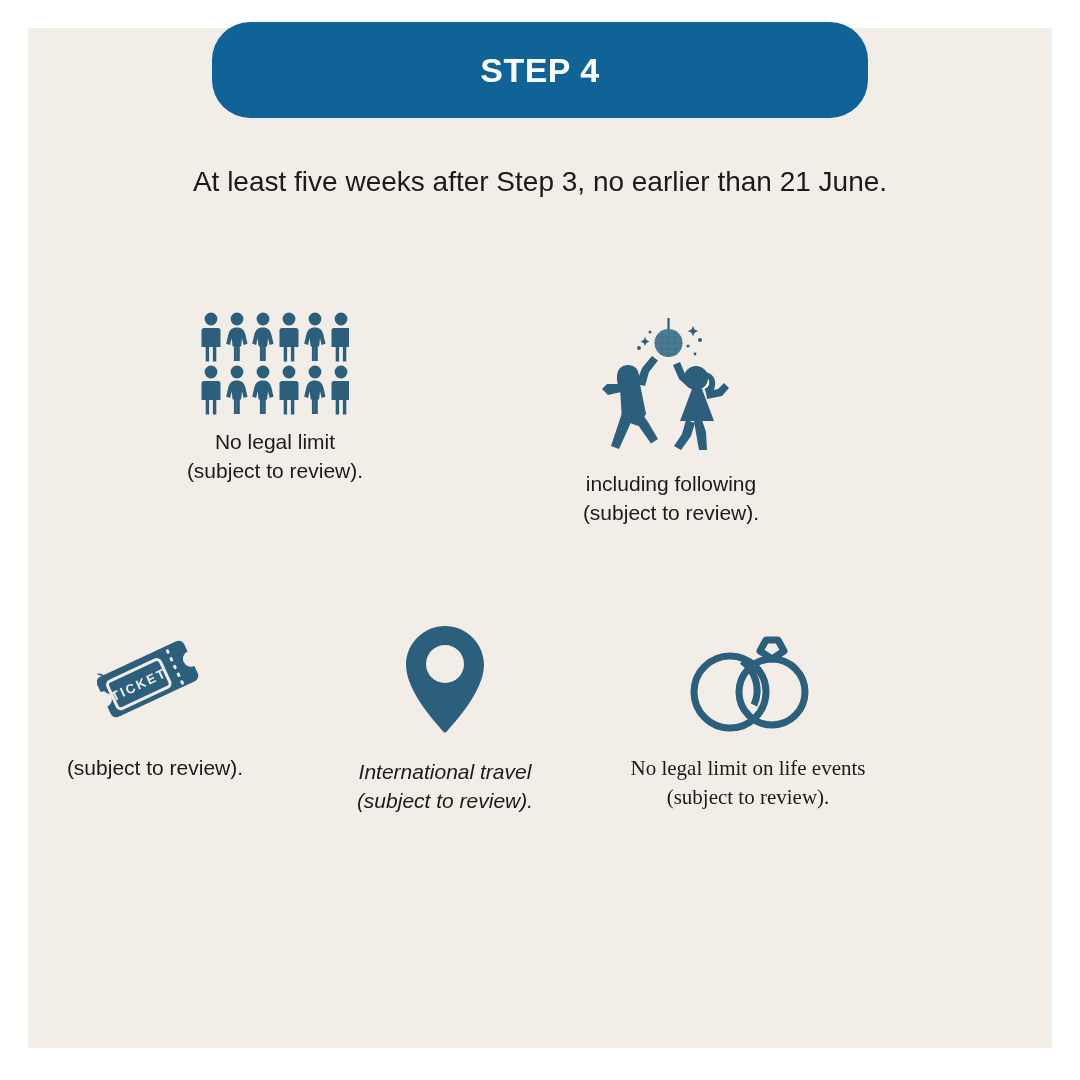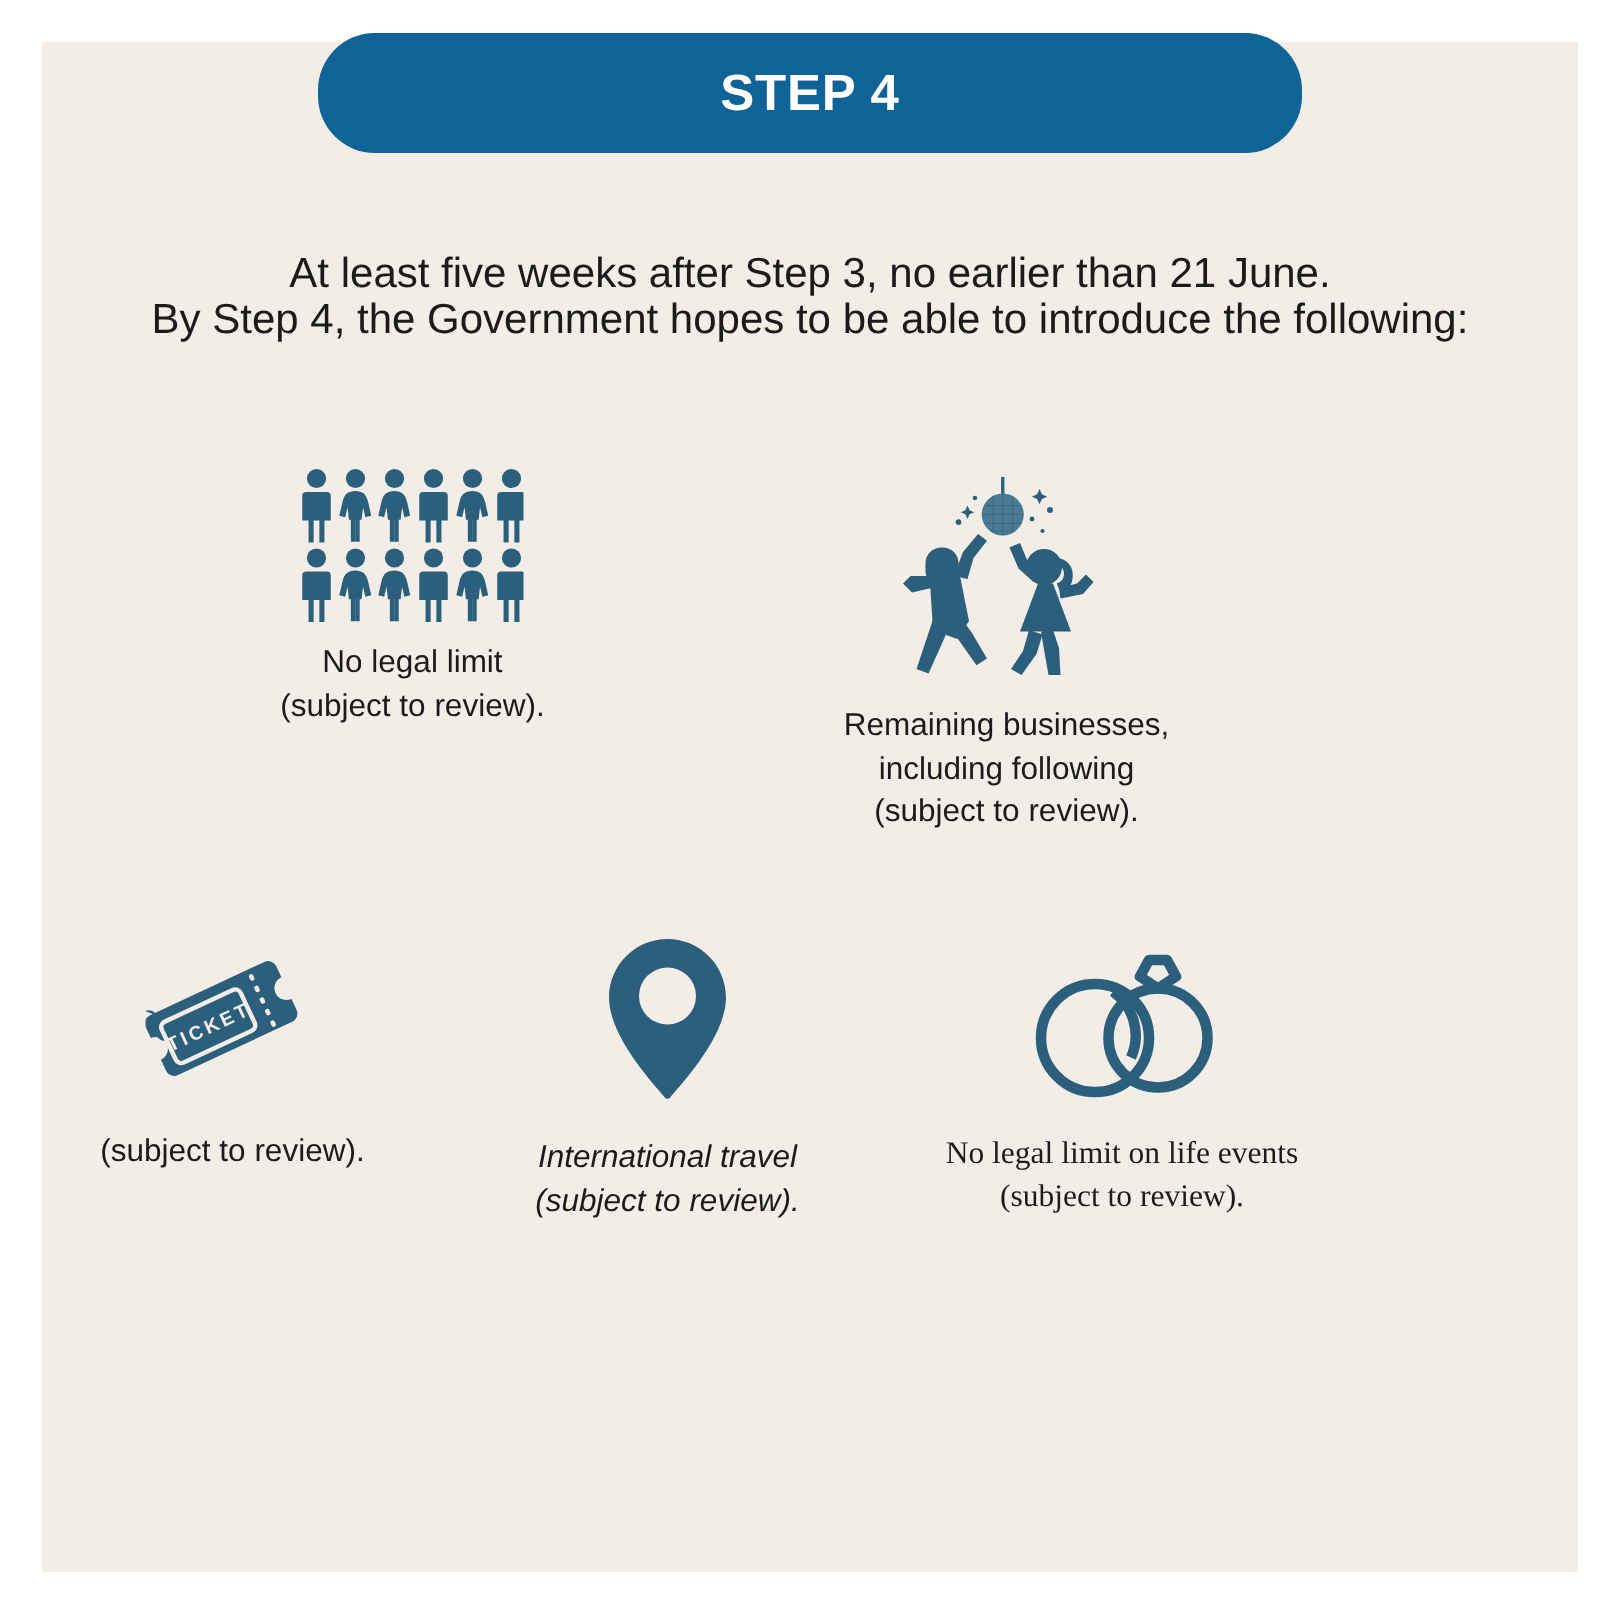--- a/index.html
+++ b/index.html
@@ -22,21 +22,21 @@
     height: 1020px;
     background: #f2ede7;
   }
 
   
   .banner {
     position: absolute;
     left: 184px;
     top: -6px;
     width: 656px;
-    height: 80px;
+    height: 96px;
     background: #0f6396;
     border-radius: 38px;
     display: flex;
     align-items: center;
     justify-content: center;
   }
   .banner-title {
     color: #ffffff;
     font-size: 34px;
     font-weight: bold;
@@ -112,21 +112,20 @@
 <body>
 
 <div class="poster">
 
   <div class="banner">
     <span class="banner-title">STEP 4</span>
   </div>
 
   <div class="intro">
     <div>At least five weeks after Step 3, no earlier than 21 June.</div>
-    <div>By Step 4, the Government hopes to be able to introduce the following:</div>
   </div>
 
   <div class="row row-top">
 
     <div class="feature f-people">
       <div class="icon-box icon-people">
         <svg width="148" height="104" viewBox="0 0 148 104" fill="#2c5f7c" aria-hidden="true">
           <g>
 
             <g transform="translate(0,0)">
@@ -235,21 +234,20 @@
             <path d="M93 78 l-10 -9 -6 -14 7 -3 5 12 9 8 z"></path>
 
             <path d="M110 82 l12 -3 6 -6 5 5 -7 8 -15 3 z"></path>
 
             <path d="M90 110 l-4 14 -8 12 7 4 10 -14 4 -13 z"></path>
             <path d="M106 110 l4 12 1 18 -8 0 -3 -17 -2 -12 z"></path>
           </g>
         </svg>
       </div>
       <div class="caption">
-        <div>Remaining businesses,</div>
         <div>including following</div>
         <div>(subject to review).</div>
       </div>
     </div>
 
   </div>
 
   <div class="row row-bottom">
 
     <div class="feature f-ticket">

